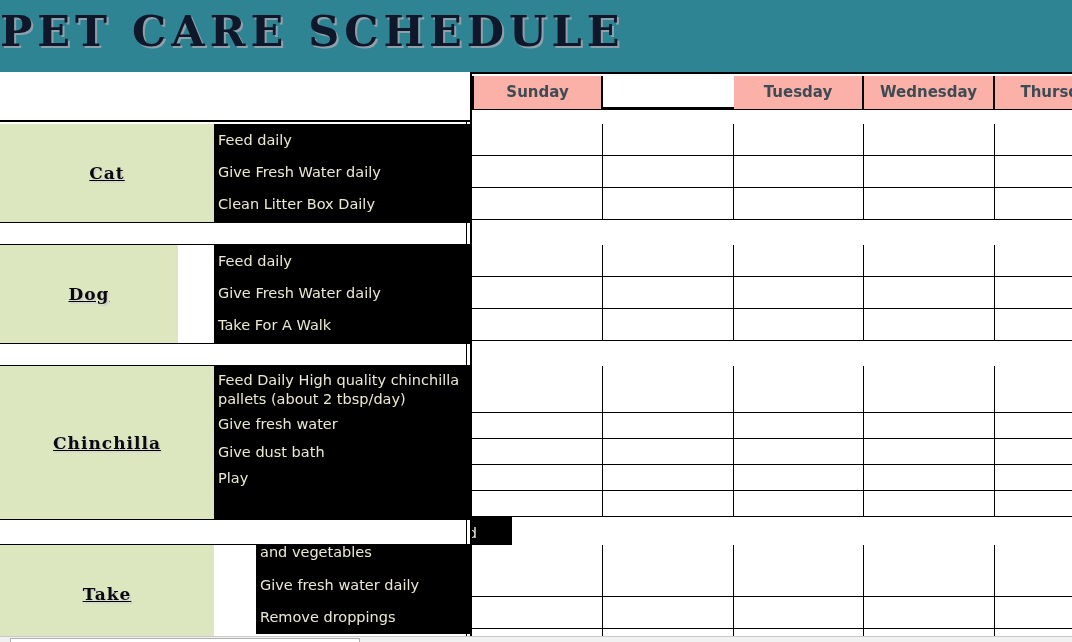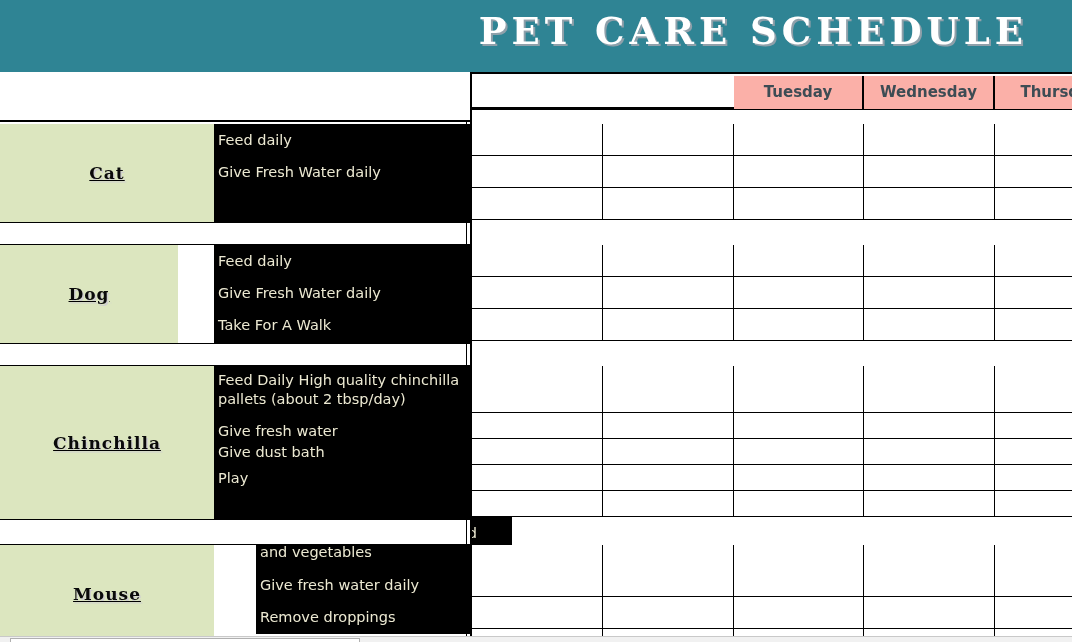--- a/index.html
+++ b/index.html
@@ -25,26 +25,25 @@
     width: 1072px;
     height: 72px;
     background: #2f8494;
     overflow: hidden;
   }
   .banner-title {
     position: absolute;
     left: 0;
     top: 6px;
     width: 1028px;
-    text-align: right;
     font-family: "DejaVu Serif", "Liberation Serif", serif;
     font-weight: bold;
-    font-size: 37px;
+    font-size: 43px;
     letter-spacing: 5px;
-    color: #ffffff;
+    color: #0f172a;
     text-shadow: 2px 2px 0 #8fa0aa;
     white-space: nowrap;
     line-height: 50px;
   }
 
   
   .sheet {
     position: absolute;
     left: 0;
     top: 72px;
@@ -222,54 +221,56 @@
 
     <div class="left-pane">
       <div class="corner-cell"></div>
       <div id="left-content">
           <div class="animal-label" style="left: 0px; top: 52px; width: 214px; height: 98px;">
             <span class="animal-label-text">Cat</span>
           </div>
           <div class="task-block" style="left: 214px; top: 52px; width: 256px; height: 98px;">
             <div class="task-line" style="top: 6.5px;">Feed daily</div>
             <div class="task-line" style="top: 38.5px;">Give Fresh Water daily</div>
+            <div class="task-line" style="top: 70.5px;">Clean Litter Box Daily</div>
           </div>
           <div class="animal-label" style="left: 0px; top: 173px; width: 178px; height: 98px;">
             <span class="animal-label-text">Dog</span>
           </div>
           <div class="task-block" style="left: 214px; top: 173px; width: 256px; height: 98px;">
             <div class="task-line" style="top: 6.5px;">Feed daily</div>
             <div class="task-line" style="top: 38.5px;">Give Fresh Water daily</div>
             <div class="task-line" style="top: 70.5px;">Take For A Walk</div>
           </div>
           <div class="sep-strip" style="left: 0px; top: 150px; width: 470px; height: 23px;"></div>
           <div class="animal-label" style="left: 0px; top: 294px; width: 214px; height: 153px;">
             <span class="animal-label-text">Chinchilla</span>
           </div>
           <div class="task-block" style="left: 214px; top: 294px; width: 256px; height: 153px;">
             <div class="task-line wrap" style="top: 4.5px;">Feed Daily High quality chinchilla pallets (about 2 tbsp/day)</div>
-            <div class="task-line" style="top: 56px;">Give fresh water</div>
+            <div class="task-line" style="top: 49px;">Give fresh water</div>
             <div class="task-line" style="top: 76.5px;">Give dust bath</div>
             <div class="task-line" style="top: 102.5px;">Play</div>
           </div>
           <div class="sep-strip" style="left: 0px; top: 271px; width: 470px; height: 23px;"></div>
           <div class="animal-label" style="left: 0px; top: 473px; width: 214px; height: 97px;">
-            <span class="animal-label-text">Mouse</span>
+            <span class="animal-label-text">Take</span>
           </div>
           <div class="task-block" style="left: 214px; top: 445px; width: 256px; height: 117px; margin-left: 42px;">
             <div class="task-line wrap" style="top: 7px;">Feed with rodent /mouse food and vegetables</div>
             <div class="task-line" style="top: 58.5px;">Give fresh water daily</div>
             <div class="task-line" style="top: 90.5px;">Remove droppings</div>
           </div>
           <div class="sep-strip" style="left: 0px; top: 447px; width: 470px; height: 26px;"></div>
         </div>
     </div>
 
     <div class="right-pane">
       <div class="day-header-row" id="day-header-row">
+          <div class="day-head first" style="left: 2px; width: 131px;"><span>Sunday</span></div>
           <div class="day-head" style="left: 394px; width: 131px;"><span>Wednesday</span></div>
           <div class="day-head" style="left: 264px; width: 130px;"><span>Tuesday</span></div>
           <div class="day-head" style="left: 525px; width: 131px;"><span>Thursday</span></div>
         </div>
       <div id="grid-content">
           <div class="gblock-left-edge" style="left: 0px; top: 52px; height: 98px;"></div>
           <div class="gblock-top" style="left: 0px; top: 52px; width: 602px;"></div>
           <div class="gcell" style="left: 2px; top: 52px; width: 131px; height: 32px;"></div>
           <div class="gcell" style="left: 133px; top: 52px; width: 131px; height: 32px;"></div>
           <div class="gcell" style="left: 264px; top: 52px; width: 130px; height: 32px;"></div>

